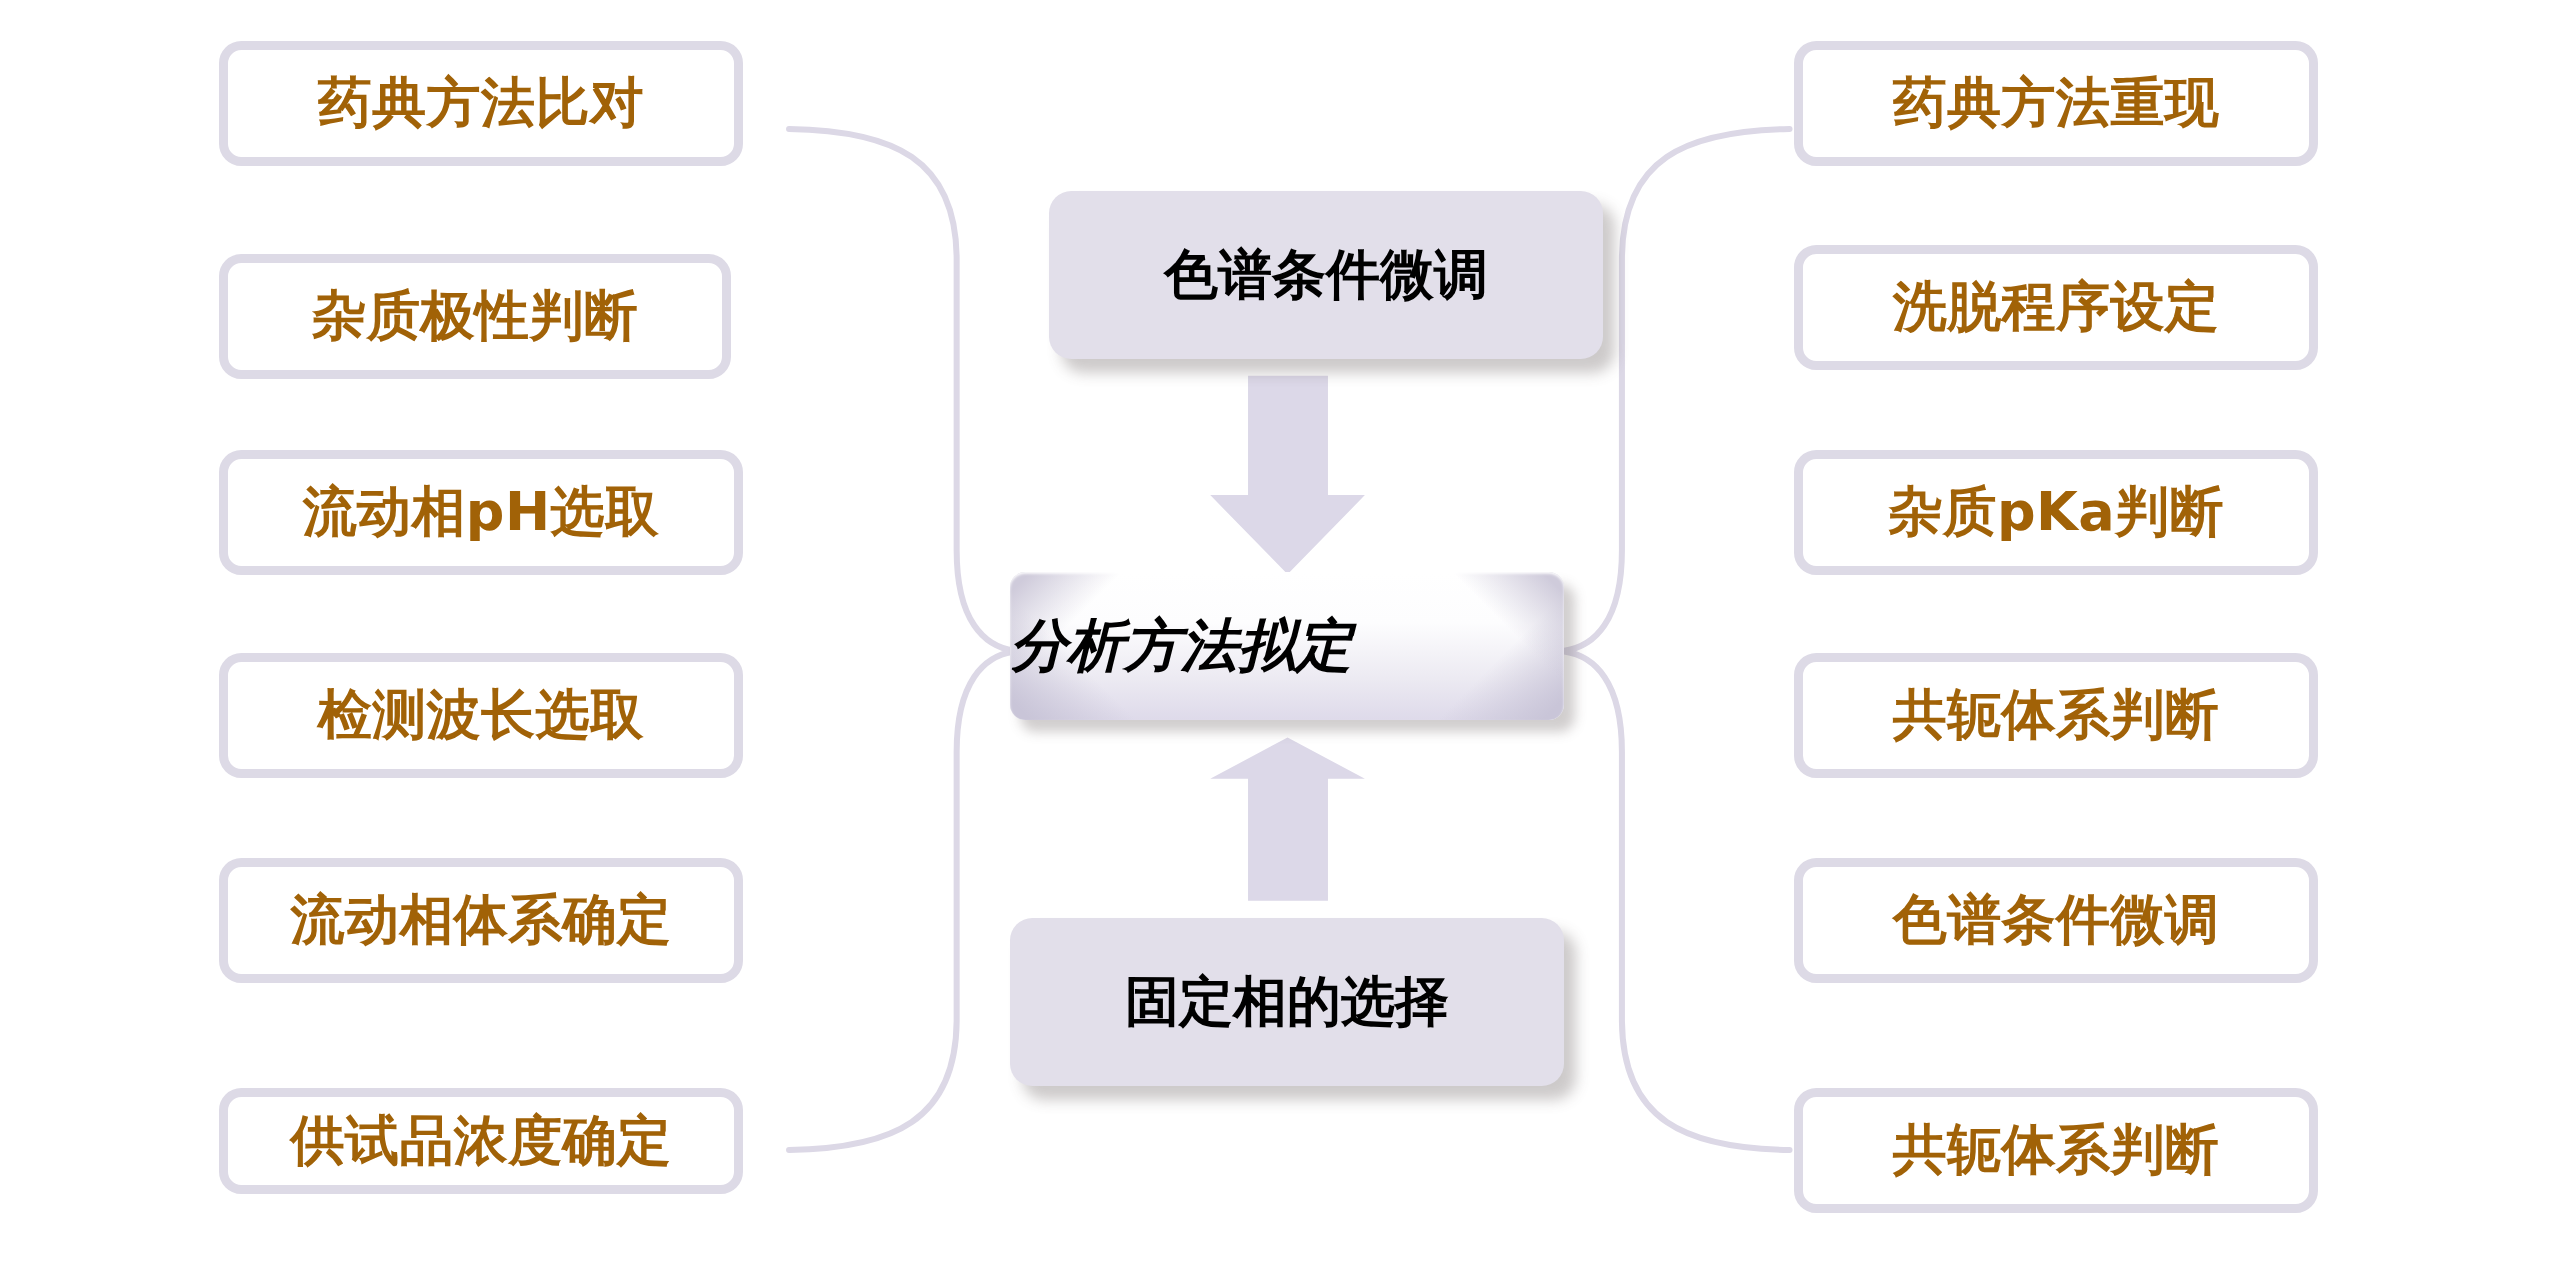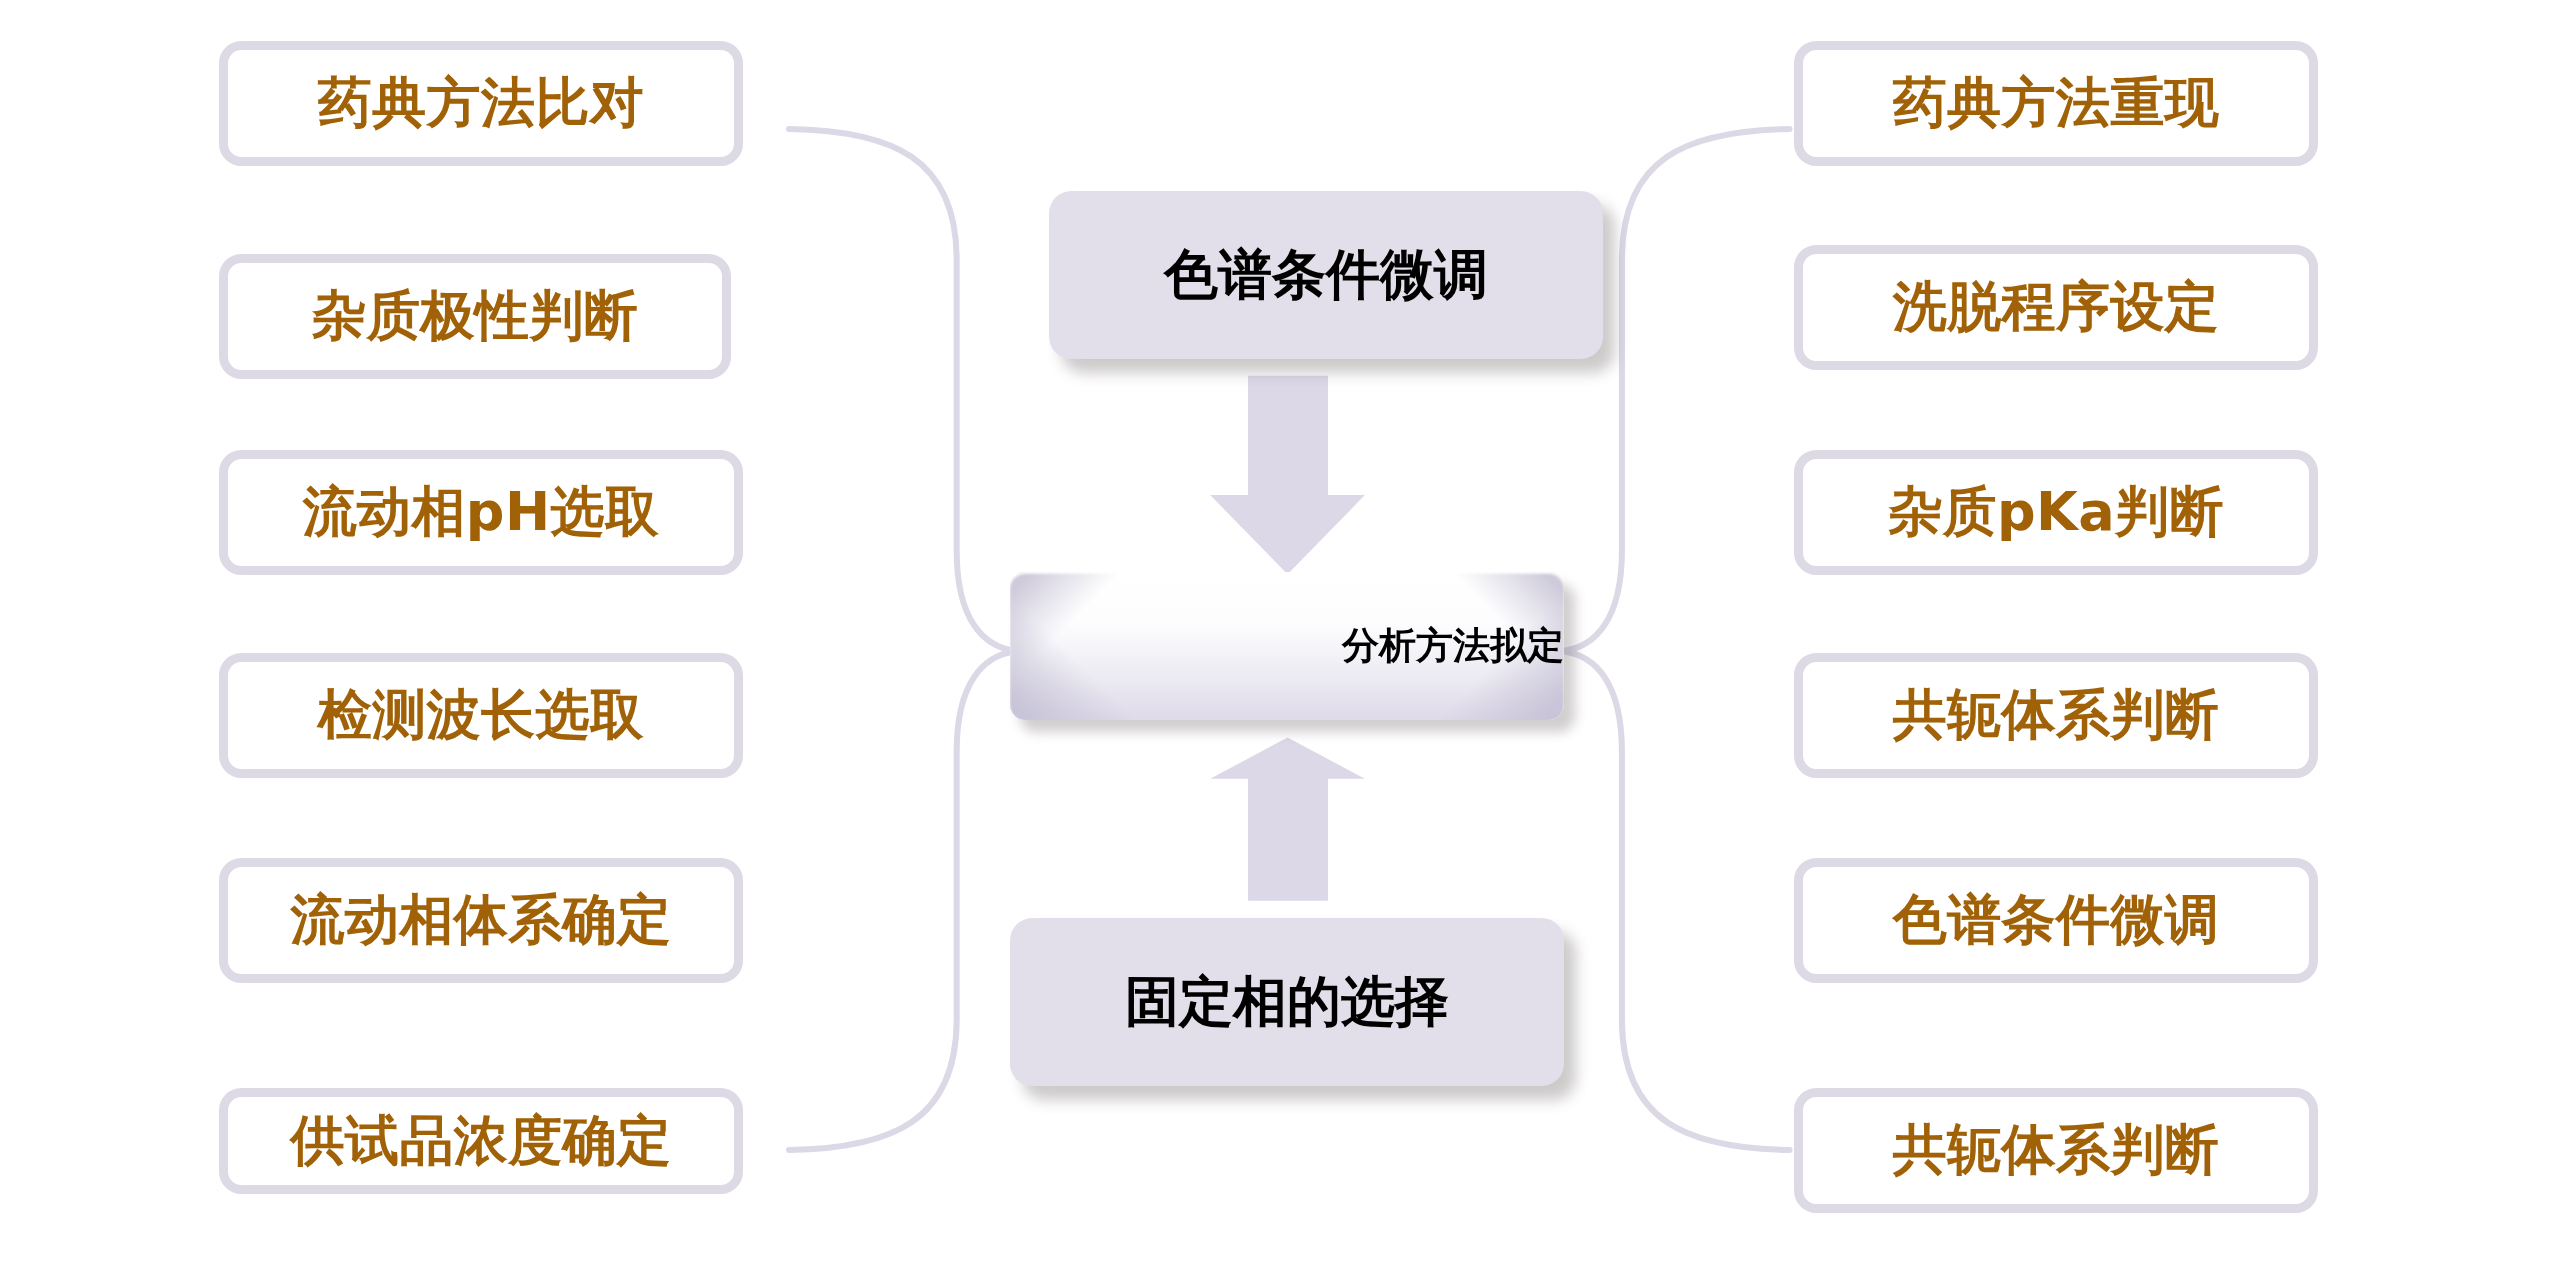--- a/index.html
+++ b/index.html
@@ -48,33 +48,34 @@
     white-space: nowrap;
     box-shadow: 12px 13.8px 13.8px rgba(90, 80, 80, 0.30);
   }
 
   .center-bevel {
     position: absolute;
     box-sizing: border-box;
     border-radius: 15.5px;
     display: flex;
     align-items: center;
-    justify-content: flex-end;
+    justify-content: flex-start;
     color: #000000;
-    font-size: 37px;
+    font-size: 57px;
     font-weight: 700;
     white-space: nowrap;
     background:
       linear-gradient(135deg, #cfcbdb 0%, #cfcbdb 3%, rgba(207,203,219,0) 16%),
       linear-gradient(225deg, #cfcbdb 0%, #cfcbdb 3%, rgba(207,203,219,0) 16%),
       linear-gradient(45deg,  #c9c5d8 0%, #c9c5d8 3%, rgba(201,197,216,0) 18%),
       linear-gradient(315deg, #c9c5d8 0%, #c9c5d8 3%, rgba(201,197,216,0) 18%),
       linear-gradient(to bottom, #ffffff 0%, #fdfdfe 34%, #eceaf2 72%, #dedaea 100%);
     box-shadow: 10.3px 12px 12px rgba(90, 80, 80, 0.28),
                 inset 0 1.7px 2.6px rgba(255,255,255,0.95);
+    font-style: italic;
   }
 
   
   #vector {
     position: absolute;
     left: 0; top: 0;
     width: 2576px;
     height: 1267px;
     pointer-events: none;
   }

